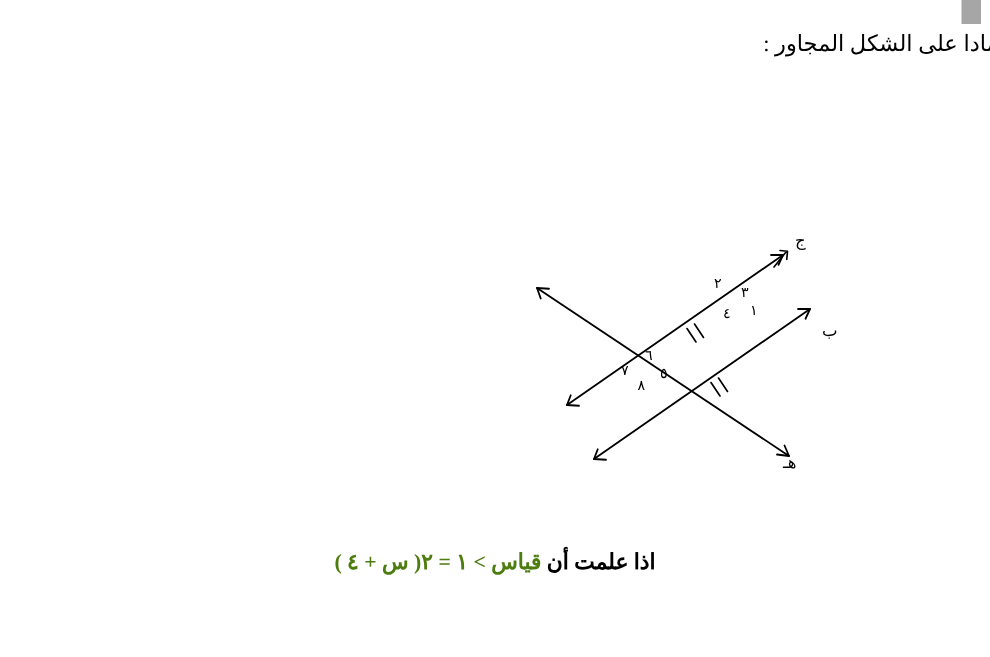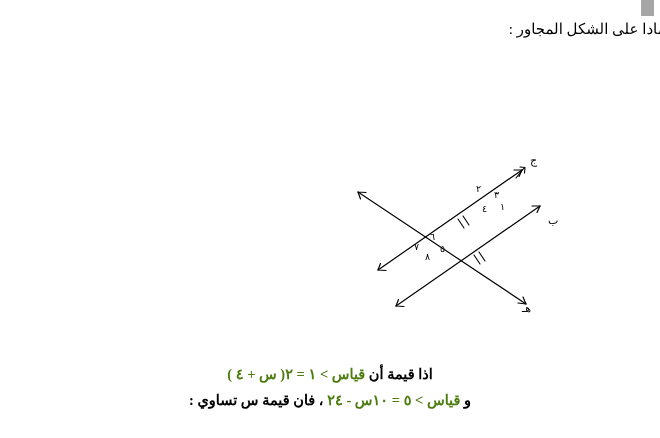--- a/index.html
+++ b/index.html
@@ -128,20 +128,17 @@
       <text class="lbl-sm" x="110" y="132">٥</text>
 
       <text class="lbl-sm" x="146" y="72">٢</text>
       <text class="lbl-sm" x="164" y="78">٣</text>
       <text class="lbl-sm" x="170" y="90">١</text>
       <text class="lbl-sm" x="152" y="92">٤</text>
     </svg>
   </div>
 
   <div class="q-line q1">
-    <span class="blk">اذا قيمة أن </span><span class="red"> قياس &gt; ١  = ٢( س + ٤ )</span>
+    <span class="blk">اذا علمت أن </span><span class="red"> قياس &gt; ١  = ٢( س + ٤ )</span>
   </div>
 
-  <div class="q-line q2">
-    <span class="blk">و </span><span class="red">قياس &gt; ٥ = ١٠س - ٢٤</span><span class="blk"> ، فان قيمة س تساوي  :</span>
-  </div>
 
 </div>
 
 </body></html>

